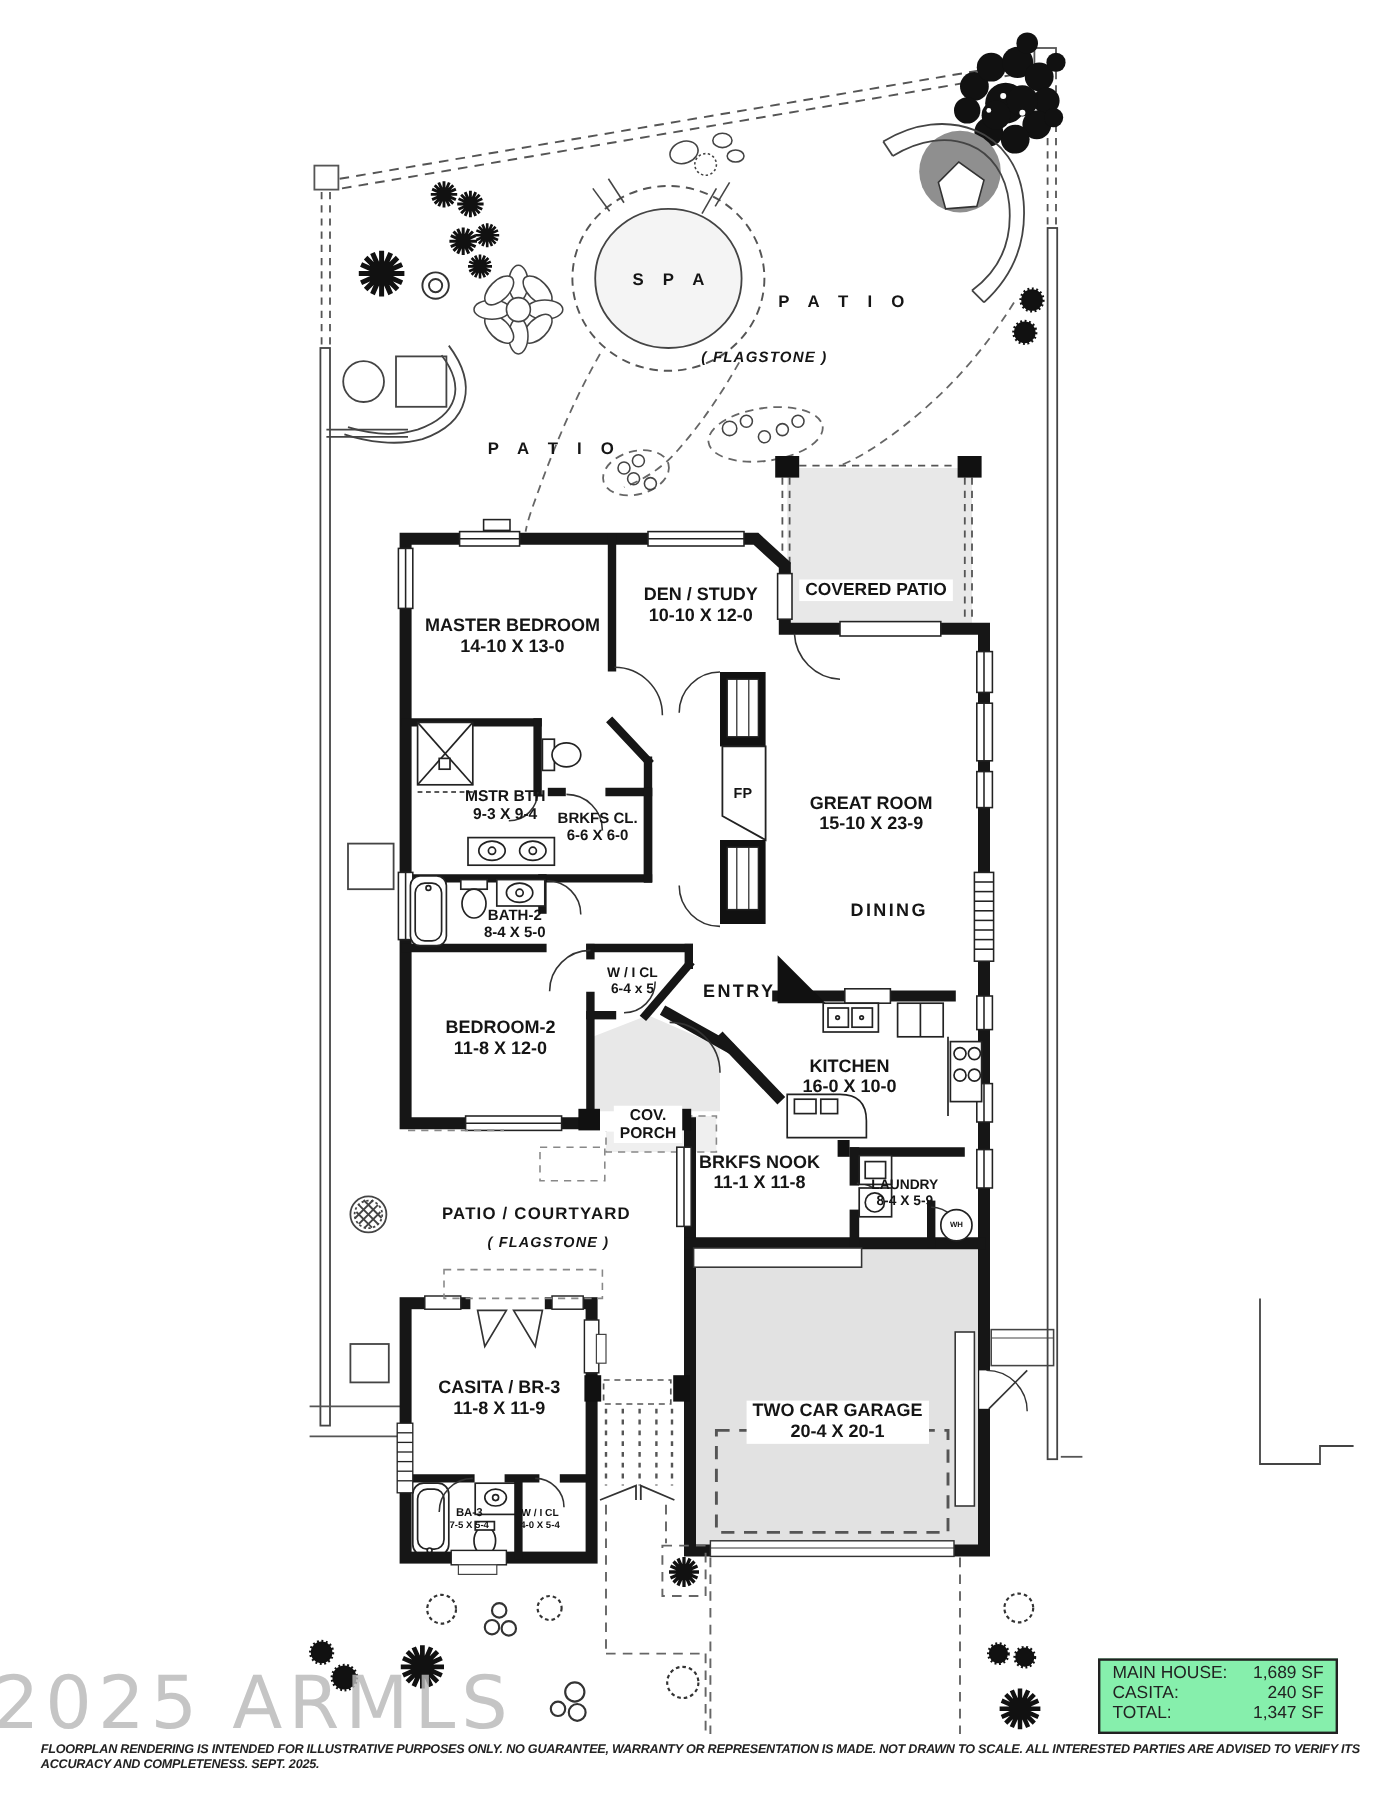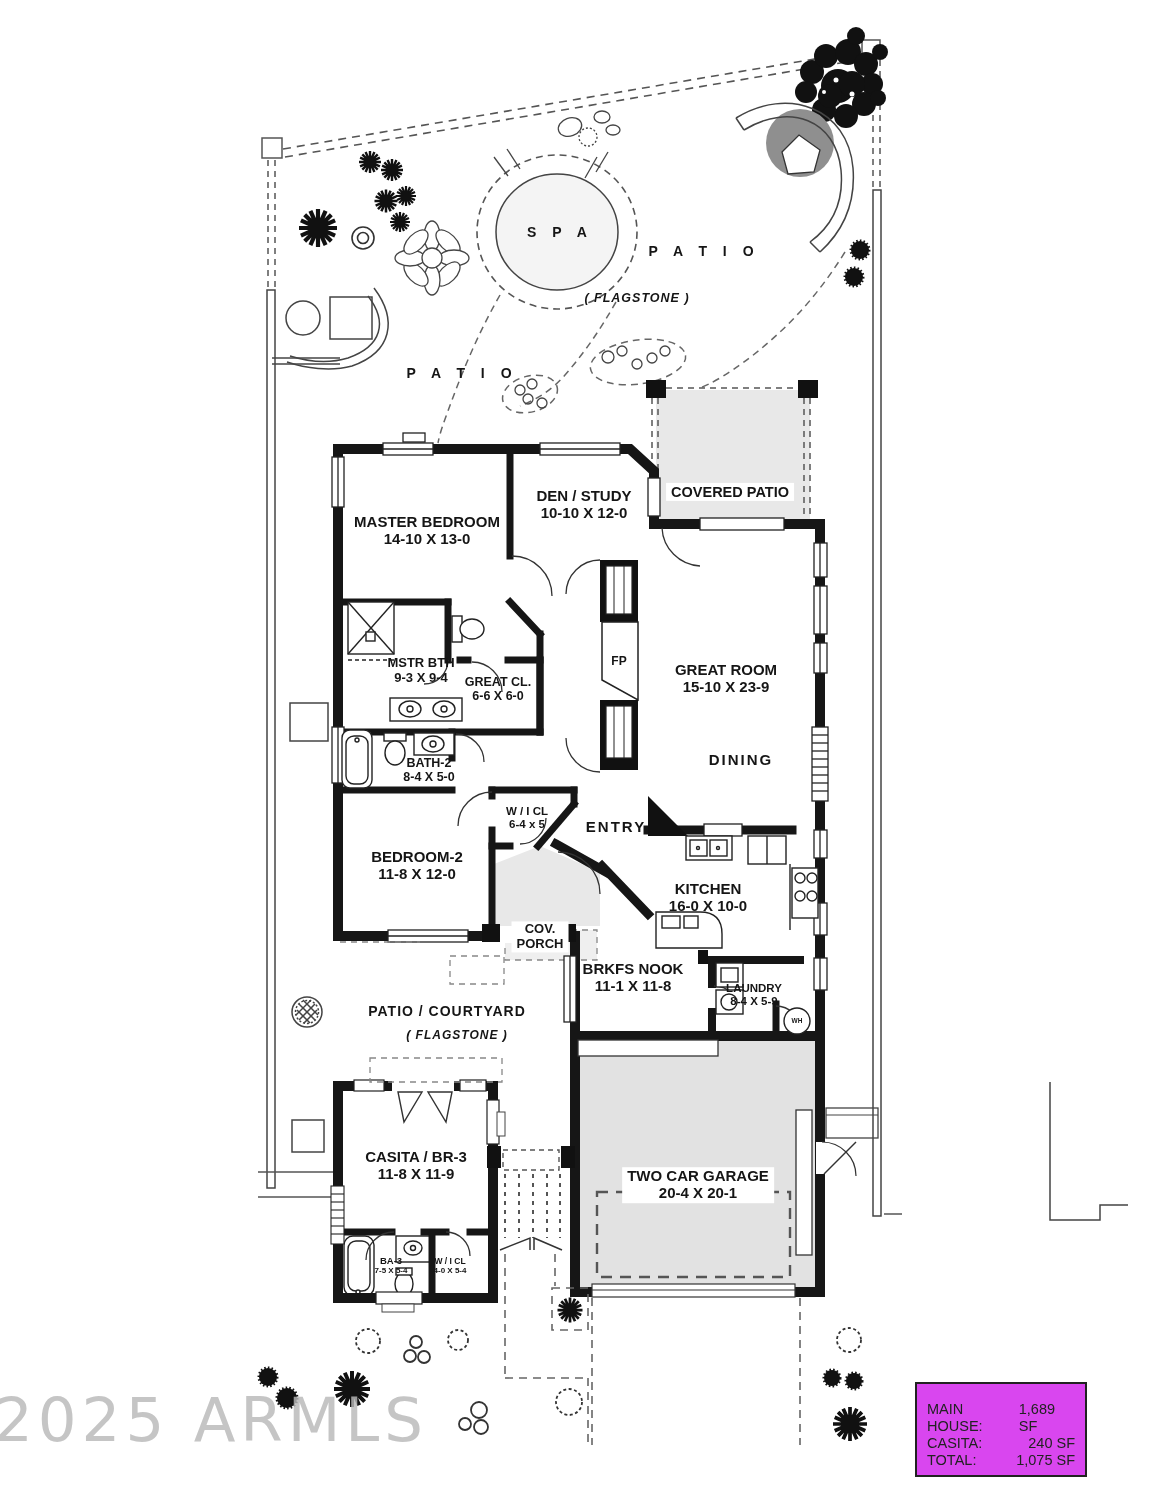--- a/index.html
+++ b/index.html
@@ -17,22 +17,22 @@
   .spread{letter-spacing:6px;}
   .spread2{letter-spacing:2px;}
   .ital{font-style:italic;font-weight:bold;font-size:12.5px;letter-spacing:1px;}
   .boxed{background:#fff;padding:1px 5px;margin-top:30px;}
   #watermark{position:absolute;left:-6px;top:1384px;font-family:"DejaVu Sans",sans-serif;
        font-size:61px;color:#b9b9b9;opacity:.82;letter-spacing:5px;font-weight:400;}
   #address{position:absolute;left:36px;top:1414px;font-family:"Liberation Serif",serif;
        font-weight:bold;font-size:25px;letter-spacing:3px;color:#111;}
   #disclaimer{position:absolute;left:34px;top:1452px;width:1100px;font-style:italic;
        font-weight:bold;font-size:10.5px;color:#222;letter-spacing:-0.2px;}
-  #area-table{position:absolute;left:915px;top:1382px;width:172px;border:2px solid #222;
-       background:#d946ef;padding:17px 10px 6px 10px;box-sizing:border-box;}
+  #area-table{position:absolute;left:915px;top:1382px;width:200px;border:2px solid #222;
+       background:#86efac;padding:2px 10px 6px 10px;box-sizing:border-box;}
   .tr{display:flex;justify-content:space-between;font-size:14.5px;color:#222;line-height:17px;}
 </style>
 </head>
 <body>
 
 <div id="stage">
 
 <svg id="plan-svg" viewBox="0 0 1159 1500">
   <defs>
     <g id="star">
@@ -497,21 +497,21 @@
 <div class="lbl big" style="left:726px;top:679px">
   <span class="l1">GREAT ROOM</span><span class="l2">15-10  X  23-9</span>
 </div>
 <div class="lbl big spread2" style="left:741px;top:760px">
   <span class="l1">DINING</span>
 </div>
 <div class="lbl mid" style="left:421px;top:671px">
   <span class="l1">MSTR BTH</span><span class="l2">9-3  X  9-4</span>
 </div>
 <div class="lbl" style="left:498px;top:689px;font-size:12.5px">
-  <span class="l1">GREAT CL.</span><span class="l2">6-6 X 6-0</span>
+  <span class="l1">BRKFS CL.</span><span class="l2">6-6 X 6-0</span>
 </div>
 <div class="lbl" style="left:429px;top:770px;font-size:12.5px">
   <span class="l1">BATH-2</span><span class="l2">8-4 X 5-0</span>
 </div>
 <div class="lbl big" style="left:417px;top:866px">
   <span class="l1">BEDROOM-2</span><span class="l2">11-8  X  12-0</span>
 </div>
 <div class="lbl small" style="left:527px;top:818px">
   <span class="l1">W / I  CL</span><span class="l2">6-4 x 5</span>
 </div>
@@ -562,29 +562,30 @@
   <span class="l1">P A T I O</span>
 </div>
 <div class="lbl" style="left:447px;top:1012px;font-size:14px;letter-spacing:1px">
   <span class="l1">PATIO  /  COURTYARD</span>
 </div>
 <div class="lbl ital" style="left:457px;top:1036px;font-size:12px">
   <span class="l1">( FLAGSTONE )</span>
 </div>
 
 <div id="watermark">2025 ARMLS</div>
+<div id="disclaimer">FLOORPLAN RENDERING IS INTENDED FOR ILLUSTRATIVE PURPOSES ONLY.  NO GUARANTEE, WARRANTY OR REPRESENTATION IS MADE.  NOT DRAWN TO SCALE.  ALL INTERESTED PARTIES ARE ADVISED TO VERIFY ITS ACCURACY AND COMPLETENESS.  SEPT. 2025.</div>
 
 <div id="area-table">
   <div class="tr">
     <span>MAIN HOUSE:</span>
     <span>1,689 SF</span>
   </div>
   <div class="tr">
     <span>CASITA:</span>
     <span>240 SF</span>
   </div>
   <div class="tr">
     <span>TOTAL:</span>
-    <span>1,075 SF</span>
+    <span>1,347 SF</span>
   </div>
 </div>
 
 </div>
 
 </body></html>

